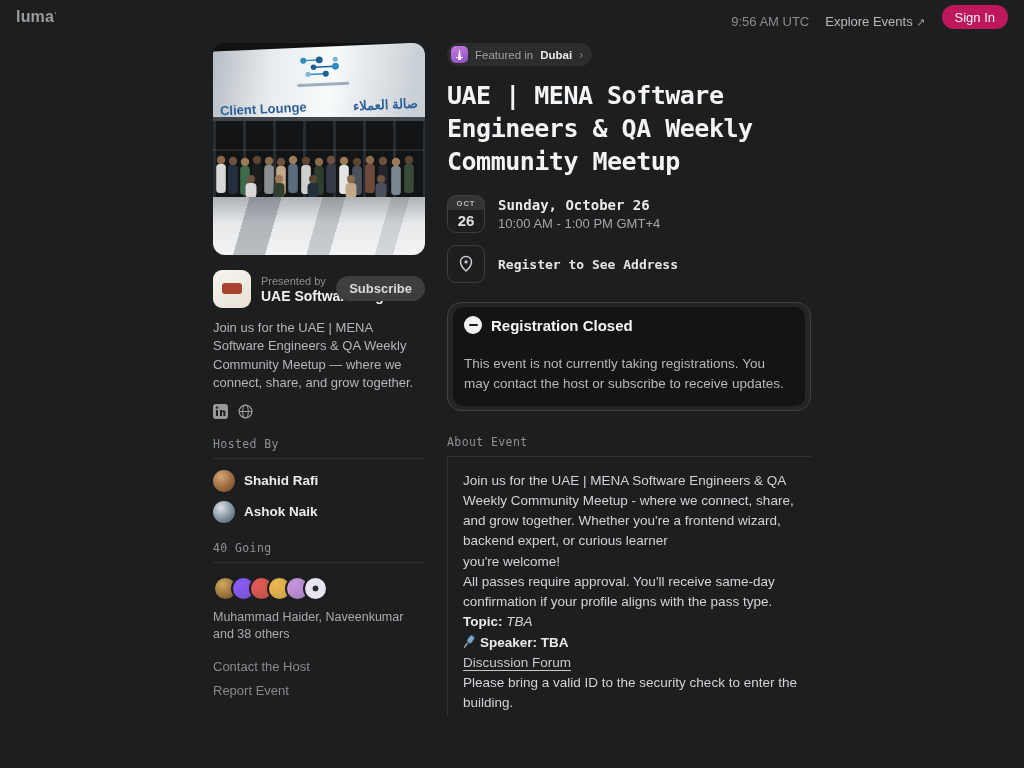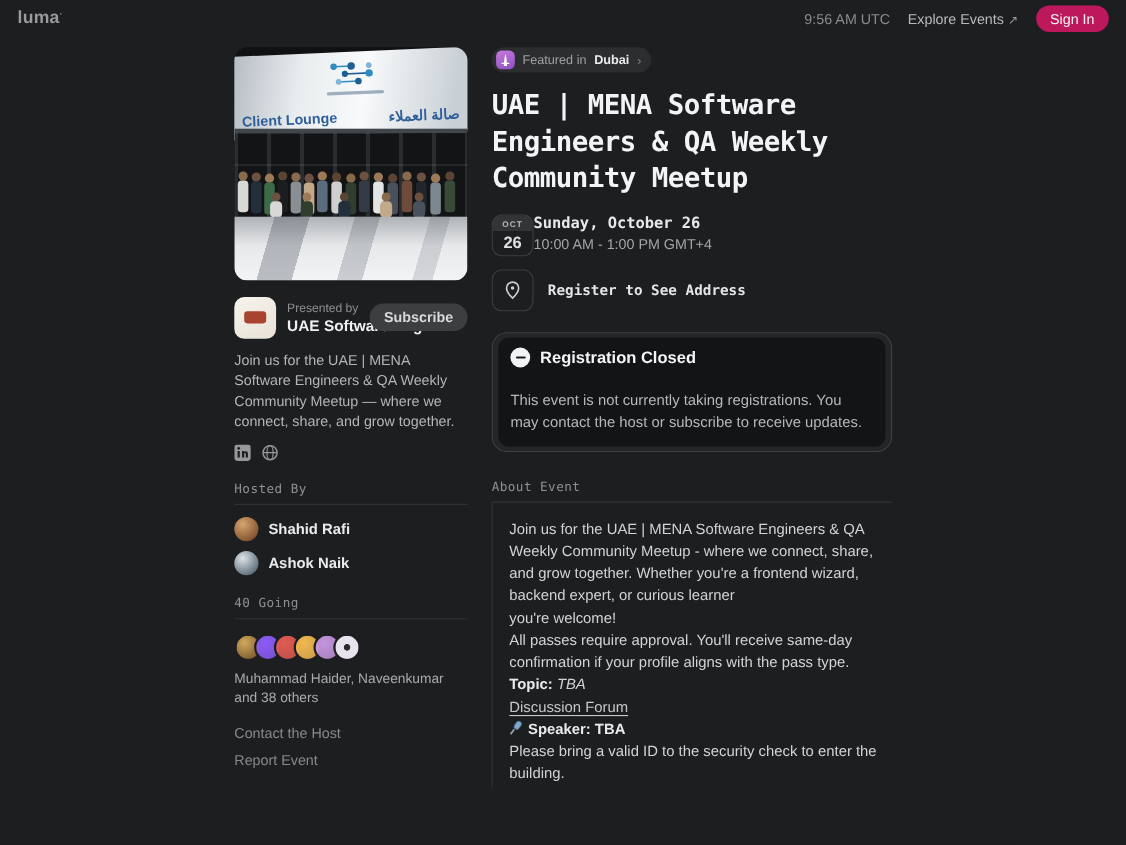--- a/index.html
+++ b/index.html
@@ -8,21 +8,21 @@
     background:#1c1e20;
     font-family:"Liberation Sans", sans-serif;
     color:#eceded;
     -webkit-font-smoothing:antialiased;
   }
 
   
   .topbar { height:34px; display:flex; align-items:center; padding:0 16px; }
   .logo { color:#9a9b9d; font-size:16px; font-weight:700; letter-spacing:0.2px; }
   .logo sup { font-size:8px; }
-  .topbar-right { margin-left:auto; display:flex; align-items:center; gap:16px; }
+  .topbar-right { margin-left:auto; display:flex; align-items:flex-end; gap:16px; }
   .tb-time { color:#8b8c8e; font-size:13px; }
   .tb-explore { color:#b8b9bb; font-size:13px; cursor:pointer; }
   .tb-explore .arr { font-size:11px; color:#9a9b9d; }
   .signin-btn { background:#be185d; color:#f0f1f2; font-size:13px; font-weight:400;
     border:none; border-radius:999px; padding:4px 13px; height:24px; cursor:pointer; }
 
   
   .main { width:598px; margin:9px auto 0; display:flex; gap:22px; }
   .col-left { width:212px; flex:none; }
   .col-right { flex:1; min-width:0; }
@@ -90,21 +90,21 @@
     border-radius:999px; padding:3px 9px 3px 4px; cursor:pointer;text-align:right; }
   .featured-icon { width:17px; height:17px; border-radius:5px;
     background:linear-gradient(160deg,#c77bdd,#8e4fc2); display:flex; align-items:center; justify-content:center; }
   .featured-label { font-size:11.5px; color:#9fa0a2; }
   .featured-city { font-size:11.5px; font-weight:700; color:#e9eaeb; }
   .featured-chevron { font-size:12px; color:#7e7f81; }
 
   .event-title { margin-top:13px; font-family:"DejaVu Sans Mono", monospace; font-weight:700;
     font-size:25px; line-height:1.32; color:#f3f4f5; letter-spacing:-0.5px; }
 
-  .dt-row { display:flex; margin-top:17px; }
+  .dt-row { display:flex; align-items:center; gap:13px; margin-top:17px; }
   .cal-box { width:38px; height:38px; border:1px solid rgba(255,255,255,0.14); border-radius:9px;
     overflow:hidden; flex:none; text-align:center; }
   .cal-month { background:rgba(255,255,255,0.10); font-size:7.5px; font-weight:700; letter-spacing:1px;
     color:#b9babc; padding:2.5px 0; text-transform:uppercase; }
   .cal-day { font-size:15px; font-weight:600; color:#e0e1e2; padding-top:2px; }
   .dt-date { font-family:"DejaVu Sans Mono", monospace; font-size:14px; font-weight:700; color:#e8e9ea; }
   .dt-time { font-size:13px; color:#a4a5a7; margin-top:3px; }
   .loc-row { display:flex; align-items:center; gap:13px; margin-top:12px; cursor:pointer;text-align:right; }
   .pin-box { width:38px; height:38px; border:1px solid rgba(255,255,255,0.14); border-radius:9px;
     flex:none; display:flex; align-items:center; justify-content:center; }
@@ -314,27 +314,27 @@
         <div class="reg-body">This event is not currently taking registrations. You may contact the host or subscribe to receive updates.</div>
       </div>
     </div>
 
     <div class="section-head about-head">About Event</div>
     <div class="about-body">
       <p>Join us for the UAE | MENA Software Engineers &amp; QA Weekly Community Meetup - where we connect, share, and grow together. Whether you're a frontend wizard, backend expert, or curious learner</p>
       <p>you're welcome!</p>
       <p>All passes require approval. You'll receive same-day confirmation if your profile aligns with the pass type.</p>
       <p><span class="b">Topic:</span>&nbsp;<span class="i">TBA</span></p>
-      <p><span class="about-link">Discussion Forum</span></p>
       <p>
         <svg class="inline-ico" width="12" height="14" viewBox="0 0 12 14">
             <rect x="5.5" y="0.5" width="5" height="8" rx="2.5" transform="rotate(35 8 4)" fill="#7fa8cc" stroke="#4a6f94" stroke-width="0.8"></rect>
             <line x1="4.5" y1="8" x2="1.2" y2="12.6" stroke="#9aa3ab" stroke-width="1.6"></line>
           </svg><span class="b">Speaker: TBA</span>
       </p>
+      <p><span class="about-link">Discussion Forum</span></p>
       <p>Please bring a valid ID to the security check to enter the building.</p>
 
     </div>
 
     
     
 
   </div>
 </div>
 

